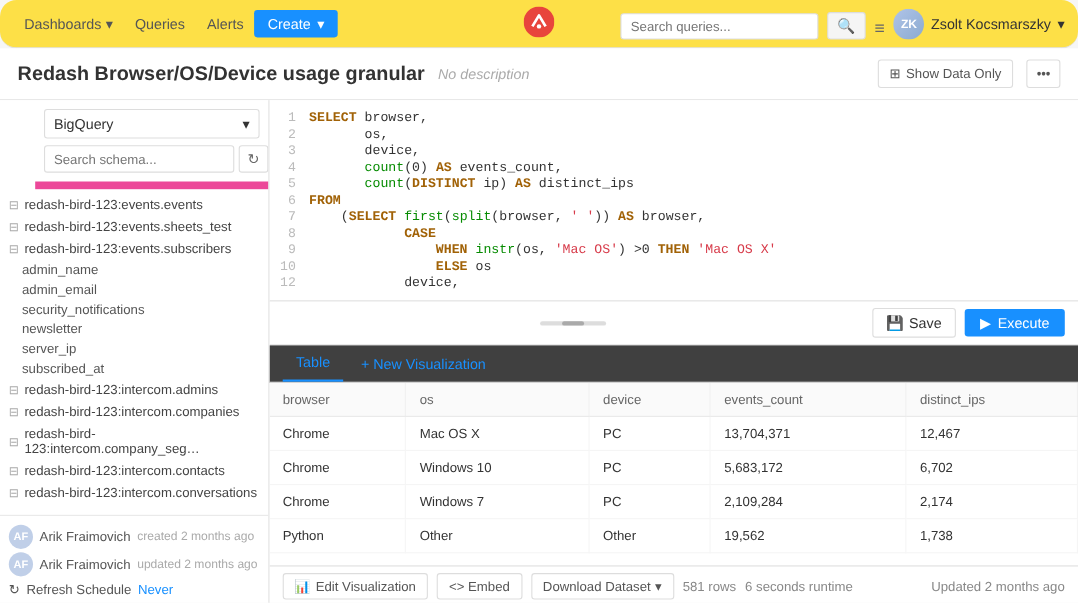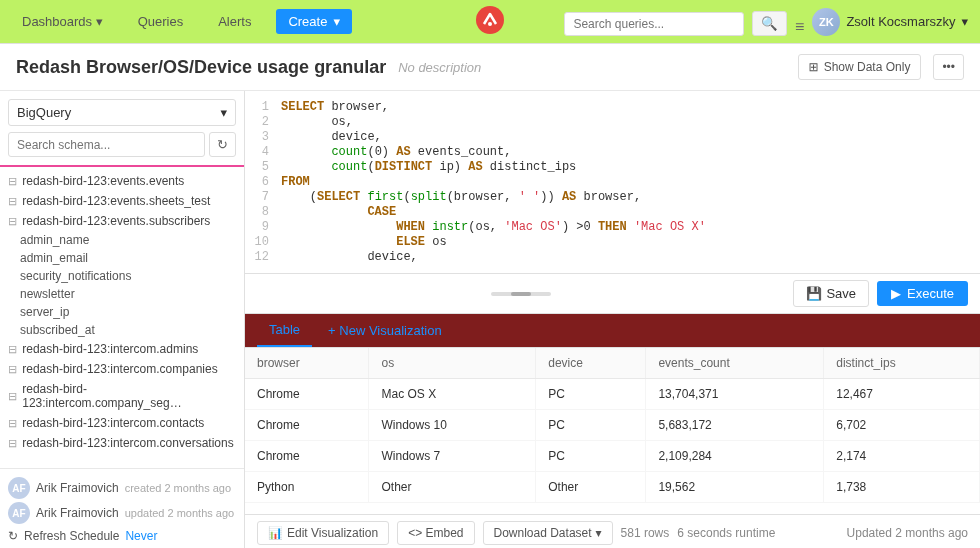--- a/index.html
+++ b/index.html
@@ -1,21 +1,21 @@
 <!DOCTYPE html>
 <html><head>
   <meta charset="utf-8">
   <style>
     * { box-sizing: border-box; margin: 0; padding: 0; }
     body { font-family: -apple-system, BlinkMacSystemFont, 'Segoe UI', sans-serif; font-size: 13px; background: #f6f6f6; color: #333; height: 548px; overflow: hidden; }
 
     
     .topnav {
-      display: flex; align-items: center; background: #bef264; border-bottom: 1px solid #e0e0e0;
-      height: 44px; padding: 0 12px; gap: 15px;
+      display: flex; align-items: center; background: #fde047; border-bottom: 1px solid #e0e0e0;
+      height: 44px; padding: 0 12px; gap: 0; border-radius: 15px;
     }
     .nav-item {
       padding: 4px 10px; font-size: 13px; color: #555; cursor: pointer; border-radius: 3px;
       display: flex; align-items: center; gap: 4px;
     }
     .nav-create {
       background: #1890ff; color: #fff; border: none; border-radius: 3px;
       padding: 5px 12px; font-size: 13px; cursor: pointer; display: flex; align-items: center; gap: 6px;
     }
     .nav-logo { position: absolute; left: 50%; transform: translateX(-50%); }
@@ -41,21 +41,21 @@
       margin-left: auto; border: 1px solid #ddd; background: #fff; border-radius: 3px;
       padding: 5px 10px; font-size: 12px; cursor: pointer; display: flex; align-items: center; gap: 5px; color: #555;
     }
     .more-btn { border: 1px solid #ddd; background: #fff; border-radius: 3px; padding: 5px 8px; font-size: 12px; cursor: pointer; color: #555; }
 
     
     .main-layout { display: flex; height: calc(548px - 44px - 44px); }
 
     
     .sidebar { width: 245px; background: #fff; border-right: 1px solid #e0e0e0; display: flex; flex-direction: column; overflow: hidden; }
-    .sidebar-top { padding: 8px; border-bottom: 2px solid #ec4899; }
+    .sidebar-top { padding: 8px; border-bottom: 7px solid #ec4899; margin-left: 32px; }
     .db-select { width: 100%; border: 1px solid #ddd; border-radius: 3px; padding: 5px 8px; font-size: 13px; background: #fff; cursor: pointer; display: flex; align-items: center; justify-content: space-between; }
     .schema-search-row { display: flex; gap: 4px; margin-top: 6px; }
     .schema-search { flex: 1; border: 1px solid #ddd; border-radius: 3px; padding: 4px 8px; font-size: 12px; outline: none; color: #aaa; }
     .refresh-btn { border: 1px solid #ddd; background: #fff; border-radius: 3px; padding: 4px 7px; cursor: pointer; font-size: 13px; color: #666; }
     .schema-list { overflow-y: auto; flex: 1; padding: 4px 0; }
     .schema-item { padding: 3px 8px; font-size: 12px; color: #444; cursor: pointer; display: flex; align-items: center; gap: 5px; }
     .schema-item .icon { color: #aaa; font-size: 11px; }
     .schema-subitem { padding: 2px 8px 2px 20px; font-size: 12px; color: #555; cursor: pointer; }
     .sidebar-footer { padding: 8px; border-top: 1px solid #e8e8e8; display: flex; align-items: center; gap: 6px; font-size: 12px; color: #555; }
     .sidebar-footer-item { display: flex; align-items: center; gap: 6px; text-align: right; }
@@ -72,21 +72,21 @@
     .fn { color: #058b00; }
     .str { color: #d73a49; }
 
     
     .editor-toolbar { background: #fff; padding: 6px 12px; display: flex; justify-content: flex-end; gap: 8px; border-bottom: 1px solid #e0e0e0; align-items: center; }
     .scrollbar-hint { flex: 1; display: flex; justify-content: center; }
     .save-btn { border: 1px solid #ddd; background: #fff; border-radius: 3px; padding: 5px 12px; font-size: 13px; cursor: pointer; color: #333; display: flex; align-items: center; gap: 4px; }
     .execute-btn { background: #1890ff; color: #fff; border: none; border-radius: 3px; padding: 5px 14px; font-size: 13px; cursor: pointer; display: flex; align-items: center; gap: 6px; }
 
     
-    .results-tabs { background: #7f1d1d; border-bottom: 1px solid #e0e0e0; display: flex; align-items: center; padding: 0 12px; gap: 4px; }
+    .results-tabs { background: #404040; border-bottom: 1px solid #e0e0e0; display: flex; align-items: center; padding: 0 12px; gap: 4px; }
     .result-tab { padding: 8px 12px; font-size: 13px; cursor: pointer; color: #555; border-bottom: 2px solid transparent; }
     .result-tab.active { color: #1890ff; border-bottom: 2px solid #1890ff; font-weight: 500; }
     .new-viz { padding: 8px 12px; font-size: 13px; color: #1890ff; cursor: pointer; }
 
     
     .results-table-wrap { flex: 1; overflow: auto; background: #fff; }
     .results-table { width: 100%; border-collapse: collapse; }
     .results-table th { background: #fafafa; padding: 8px 12px; text-align: left; font-size: 12px; color: #666; font-weight: 500; border-bottom: 1px solid #e8e8e8; border-right: 1px solid #f0f0f0; white-space: nowrap; }
     .results-table td { padding: 8px 12px; font-size: 12px; color: #333; border-bottom: 1px solid #f5f5f5; border-right: 1px solid #f5f5f5; }
 

